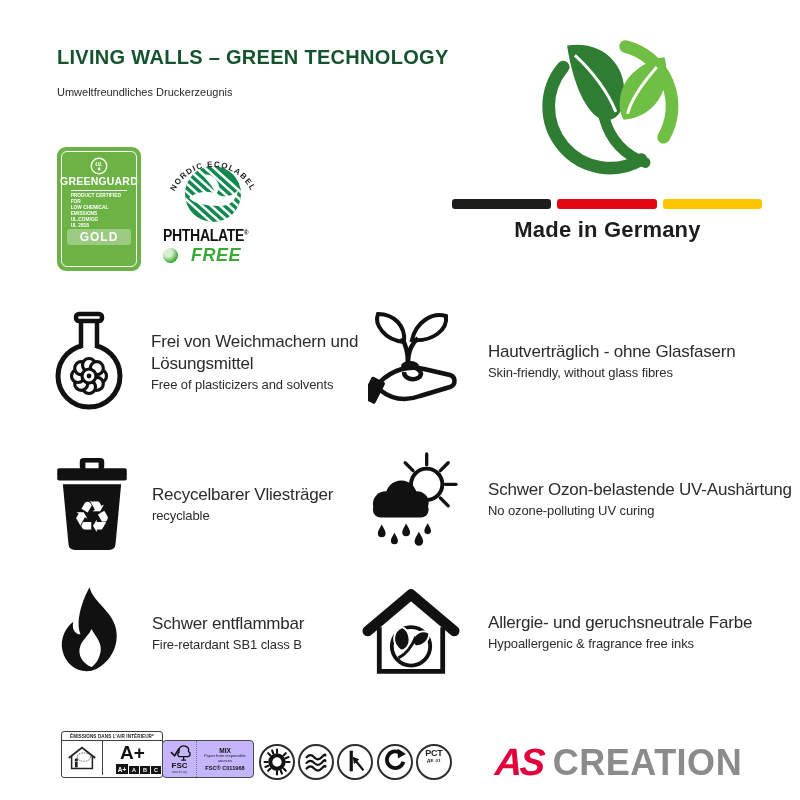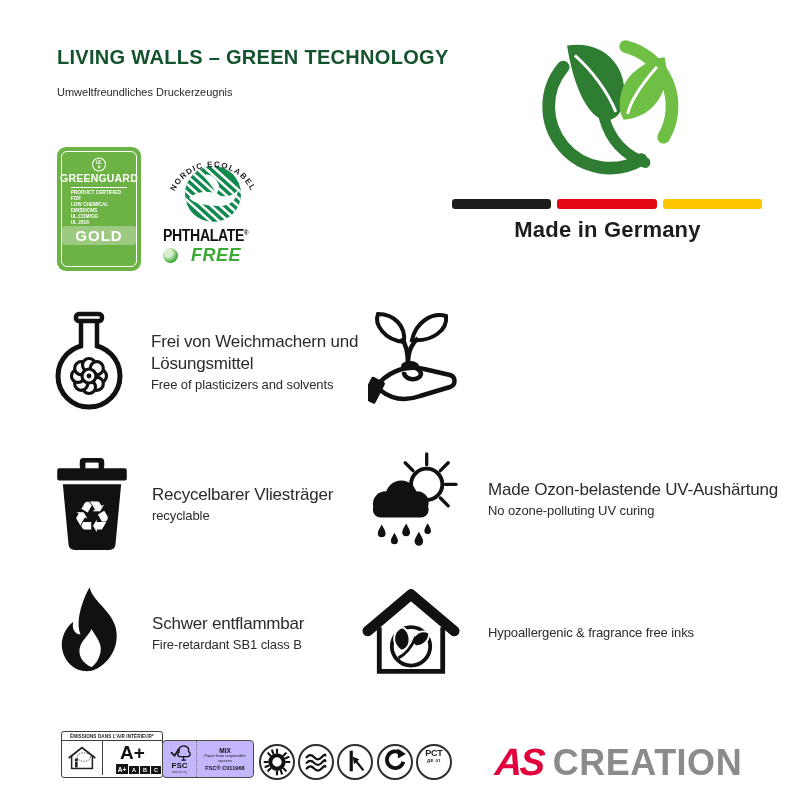--- a/index.html
+++ b/index.html
@@ -9,21 +9,21 @@
   
   .title{position:absolute;left:57px;top:46px;font-size:20px;font-weight:bold;letter-spacing:.3px;color:#14532d;}
   .subtitle{position:absolute;left:57px;top:86px;font-size:11px;color:#2a2a2a;}
 
   
   .gg{position:absolute;left:57px;top:147px;width:84px;height:124px;background:#6cb244;border-radius:9px;box-sizing:border-box;padding:4px;}
   .gg-inner{border:1.5px solid #fff;border-radius:6px;height:100%;box-sizing:border-box;display:flex;flex-direction:column;align-items:center;padding:5px 4px 21px;}
   .gg-name{color:#fff;font-weight:bold;font-size:10.5px;letter-spacing:.2px;margin-top:0;}
   .gg-line{width:86%;border-top:1px solid #fff;margin:3px 0 2px;}
   .gg-cert{width:86%;color:#fff;font-size:4.8px;font-weight:bold;line-height:6px;white-space:pre-line;text-align:left;}
-  .gg-gold{margin-top:auto;background:rgba(255,255,255,.32);border-radius:3px;padding:1px 13px;color:#fff;font-weight:bold;font-size:15px;letter-spacing:1px;}
+  .gg-gold{margin-top:auto;background:rgba(255,255,255,.32);border-radius:3px;padding:1px 13px;color:#fff;font-weight:bold;font-size:12px;letter-spacing:1px;}
 
   
   .nordic{position:absolute;left:162px;top:145px;width:102px;height:80px;}
   .pht{position:absolute;left:163px;top:227px;width:110px;}
   .pht-top{font-weight:bold;font-size:16px;letter-spacing:-.4px;color:#111;transform:scaleX(.88);transform-origin:left;white-space:nowrap;}
   .pht-top sup{font-size:7px;}
   .pht-bottom{display:flex;align-items:center;gap:13px;margin-top:0px;}
   .pht-ball{width:15px;height:15px;border-radius:50%;background:radial-gradient(circle at 35% 32%,#d9efcf 0 28%,#3aaa35 70%);}
   .pht-free{font-size:18px;font-weight:bold;font-style:italic;color:#3aaa35;letter-spacing:.5px;}
 
@@ -185,20 +185,24 @@
     <svg width="94" height="100" viewBox="0 0 94 100">
       <path d="M36,32 C16,30 6,14 10,4 C26,4 38,16 36,32 Z" fill="#fff" stroke="#111" stroke-width="4"></path>
       <path d="M44,30 C48,12 64,2 78,6 C80,20 64,32 44,30 Z" fill="#fff" stroke="#111" stroke-width="4"></path>
       <path d="M40,54 C40,42 38,36 34,28" fill="none" stroke="#111" stroke-width="4.5"></path>
       <path d="M40,54 C40,40 44,34 50,28" fill="none" stroke="#111" stroke-width="4.5"></path>
       <ellipse cx="42" cy="56" rx="9" ry="5" fill="#111"></ellipse>
       <path d="M12,72 C24,60 40,55 56,59 L82,65 C88,67 88,75 82,77 L52,86 C36,92 22,88 12,80 Z" fill="#fff" stroke="#111" stroke-width="4.5" stroke-linejoin="round"></path>
       <path d="M42,56 C52,58 56,64 50,68 C44,71 36,68 36,62" fill="none" stroke="#111" stroke-width="4.5"></path>
       <rect x="-2" y="68" width="15" height="24" rx="2" transform="rotate(27 5 80)" fill="#111"></rect>
     </svg>
+    <div class="f-text">
+      <div class="f-title">Hautverträglich - ohne Glasfasern</div>
+      <div class="f-sub">Skin-friendly, without glass fibres</div>
+    </div>
   </div>
 
   <div class="feature f3">
     <svg width="74" height="94" viewBox="0 0 78 100">
       <rect x="26" y="2" width="26" height="13" rx="4" fill="#111"></rect>
       <rect x="32" y="7" width="14" height="8" fill="#fff"></rect>
       <rect x="2" y="13" width="74" height="13" rx="2" fill="#111"></rect>
       <path d="M8,30 L70,30 L64,94 Q63.5,100 57,100 L21,100 Q14.5,100 14,94 Z" fill="#111"></path>
       <text x="39" y="81" text-anchor="middle" font-size="46" fill="#fff" font-family="DejaVu Sans">♻</text>
     </svg>
@@ -224,21 +228,21 @@
           <circle cx="50" cy="53" r="12"></circle>
         <rect x="5" y="52" width="57" height="16" rx="8"></rect>
         <path d="M0,-6 C2.2,-2 4,0.5 4,3 a4,4 0 1 1 -8,0 C-4,0.5 -2.2,-2 0,-6 Z" transform="translate(14,81)"></path>
         <path d="M0,-6 C2.2,-2 4,0.5 4,3 a4,4 0 1 1 -8,0 C-4,0.5 -2.2,-2 0,-6 Z" transform="translate(27,89) scale(.9)"></path>
         <path d="M0,-6 C2.2,-2 4,0.5 4,3 a4,4 0 1 1 -8,0 C-4,0.5 -2.2,-2 0,-6 Z" transform="translate(39,80)"></path>
         <path d="M0,-6 C2.2,-2 4,0.5 4,3 a4,4 0 1 1 -8,0 C-4,0.5 -2.2,-2 0,-6 Z" transform="translate(52,89) scale(1.1)"></path>
         <path d="M0,-6 C2.2,-2 4,0.5 4,3 a4,4 0 1 1 -8,0 C-4,0.5 -2.2,-2 0,-6 Z" transform="translate(61,79) scale(.85)"></path>
       </g>
     </svg>
     <div class="f-text">
-      <div class="f-title">Made Ozon-belastende UV-Aushärtung</div>
+      <div class="f-title">Schwer Ozon-belastende UV-Aushärtung</div>
       <div class="f-sub">No ozone-polluting UV curing</div>
     </div>
   </div>
 
   <div class="feature f5">
     <svg width="67" height="99" viewBox="0 0 74 100">
       <path fill-rule="evenodd" fill="#111" d="M36,0 C40,16 58,24 64,42 C70,60 62,80 44,90 C28,98 10,88 6,70 C3,56 10,44 18,38 C16,46 20,52 26,52 C20,38 28,14 36,0 Z
         M38,88 C28,84 22,74 26,64 C29,57 36,52 38,46 C44,56 50,62 48,72 C46,80 43,85 38,88 Z"></path>
     </svg>
     <div class="f-text">
@@ -250,20 +254,21 @@
   <div class="feature f6">
     <svg width="98" height="90" viewBox="0 0 102 92">
       <path d="M18,42 L18,88 L84,88 L84,42" fill="#fff" stroke="#111" stroke-width="5"></path>
       <path d="M6,46 L51,8 L96,46" fill="none" stroke="#111" stroke-width="11" stroke-linecap="round" stroke-linejoin="round"></path>
       <circle cx="51" cy="62" r="20" fill="none" stroke="#111" stroke-width="4"></circle>
       <path d="M40,66 C30,58 32,46 42,42 C50,46 52,58 46,64 C44,66 42,67 40,66 Z" fill="#111" stroke="#fff" stroke-width="2"></path>
       <path d="M52,58 C54,48 62,44 70,48 C70,56 64,62 56,62 Z" fill="#111" stroke="#fff" stroke-width="2"></path>
       <path d="M38,74 C46,70 52,62 56,52" fill="none" stroke="#111" stroke-width="3"></path>
     </svg>
     <div class="f-text">
+      <div class="f-title">Allergie- und geruchsneutrale Farbe</div>
       <div class="f-sub">Hypoallergenic &amp; fragrance free inks</div>
     </div>
   </div>
 
   <div class="aplus">
     <div class="ap-head">ÉMISSIONS DANS L'AIR INTÉRIEUR*</div>
     <div class="ap-body">
       <div class="ap-housebox">
         <svg width="34" height="28" viewBox="0 0 36 28">
           <path d="M4,14 L18,3 L32,14" fill="none" stroke="#222" stroke-width="2"></path>

